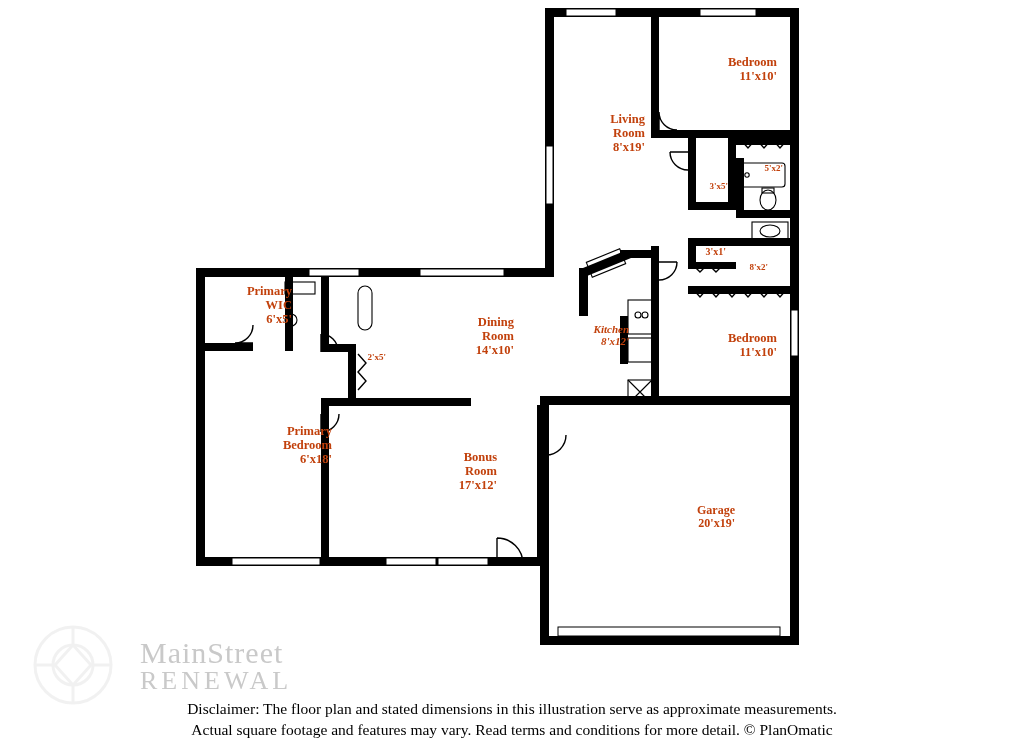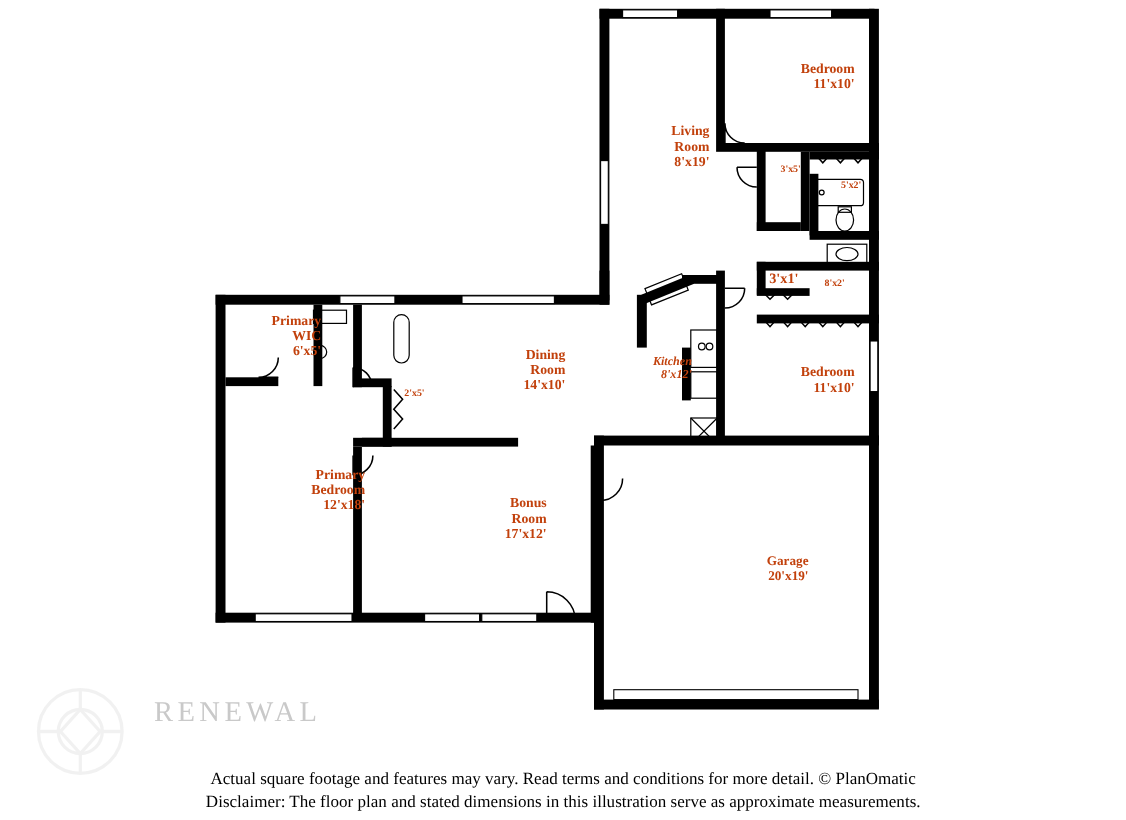--- a/index.html
+++ b/index.html
@@ -20,21 +20,21 @@
     font-weight:bold;
     color:#c2410c;
     line-height:1.12;
     white-space:pre-line;
     pointer-events:none;
   }
   .rl-big{font-size:12px;}
   .rl-med{font-size:12.5px;}
   .rl-sm{font-size:11px;}
   .rl-xs{font-size:9px;}
-  .rl-xxs{font-size:13px;}
+  .rl-xxs{font-size:10px;}
 
   
   #watermark{
     position:absolute;
     left:28px;top:620px;
     width:380px;height:90px;
     opacity:0.25;
     pointer-events:none;
   }
   #wm-text{
@@ -187,63 +187,64 @@
   </g>
 </svg>
 
 <div class="room-label rl-med" style="left:555px;top:112px;width:90px;"><span>Living
 Room</span>
 <span>8'x19'</span></div>
 
 <div class="room-label rl-med" style="left:667px;top:55px;width:110px;"><span>Bedroom</span>
 <span>11'x10'</span></div>
 
-<div class="room-label rl-xs" style="left:686px;top:148px;width:42px;"><span>3'x5'</span></div>
+<div class="room-label rl-xs" style="left:686px;top:181px;width:42px;"><span>3'x5'</span></div>
 
 <div class="room-label rl-xs" style="left:741px;top:143px;width:42px;margin-top:20px;"><span>5'x2'</span></div>
 
 <div class="room-label rl-xxs" style="left:690px;top:246px;width:36px;"><span>3'x1'</span></div>
 
-<div class="room-label rl-xs" style="left:722px;top:252px;width:46px;"><span>8'x2'</span></div>
+<div class="room-label rl-xs" style="left:722px;top:262px;width:46px;"><span>8'x2'</span></div>
 
 <div class="room-label rl-med" style="left:667px;top:331px;width:110px;"><span>Bedroom</span>
 <span>11'x10'</span></div>
 
 <div class="room-label rl-sm" style="left:551px;top:323px;width:78px;font-style:italic;"><span>Kitchen</span>
 <span>8'x12'</span></div>
 
 <div class="room-label rl-med" style="left:408px;top:315px;width:106px;"><span>Dining
 Room</span>
 <span>14'x10'</span></div>
 
 <div class="room-label rl-med" style="left:196px;top:284px;width:96px;"><span>Primary
 WIC</span>
 <span>6'x5'</span></div>
 
 <div class="room-label rl-xs" style="left:346px;top:352px;width:40px;"><span>2'x5'</span></div>
 
 <div class="room-label rl-med" style="left:220px;top:424px;width:112px;"><span>Primary
 Bedroom</span>
-<span>12'x18'</span></div>
+<span>6'x18'</span></div>
 
 <div class="room-label rl-med" style="left:397px;top:450px;width:100px;"><span>Bonus
 Room</span>
 <span>17'x12'</span></div>
 
 <div class="room-label rl-big" style="left:615px;top:504px;width:120px;"><span>Garage</span>
 <span>20'x19'</span></div>
 
 <svg id="watermark" viewBox="0 0 380 90">
   <g stroke="#c9c9c9" fill="none" stroke-width="3">
     <circle cx="45" cy="45" r="38"></circle>
     <circle cx="45" cy="45" r="20"></circle>
     <path d="M45,7 L45,25 M83,45 L63,45 M45,83 L45,65 M7,45 L27,45"></path>
     <path d="M45,25 L63,45 L45,65 L27,45 Z"></path>
   </g>
 </svg>
 <div id="wm-text">
+  <div id="wm-main">MainStreet</div>
   <div id="wm-sub">RENEWAL</div>
 </div>
 
 <div id="disclaimer">
+  <div>Disclaimer: The floor plan and stated dimensions in this illustration serve as approximate measurements.</div>
   <div>Actual square footage and features may vary. Read terms and conditions for more detail. © PlanOmatic</div>
-  <div>Disclaimer: The floor plan and stated dimensions in this illustration serve as approximate measurements.</div>
 </div>
 
 </body></html>

